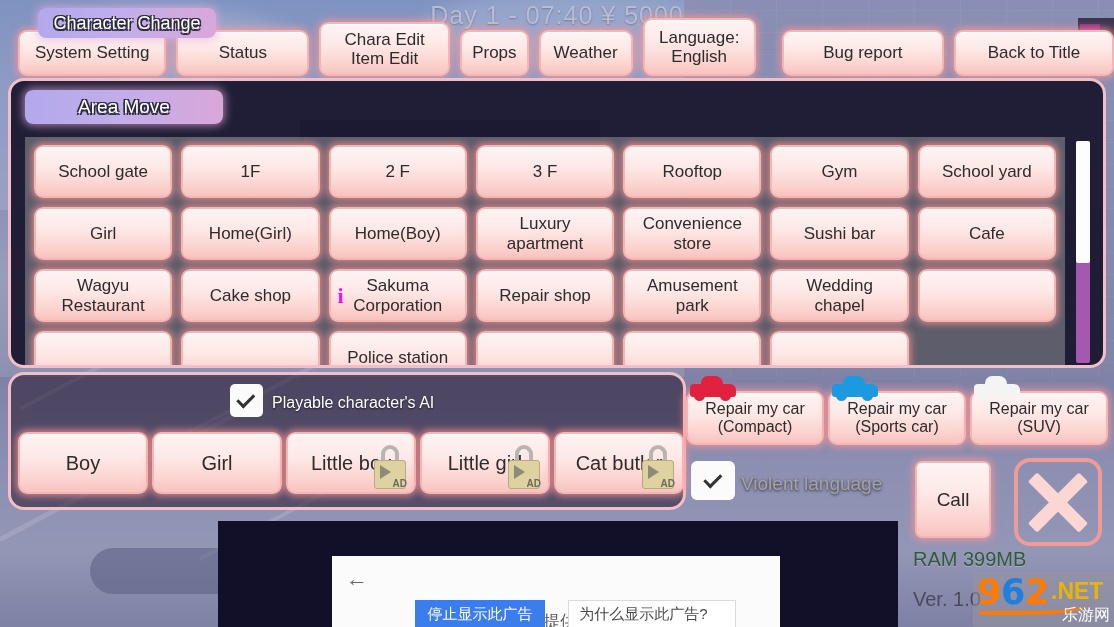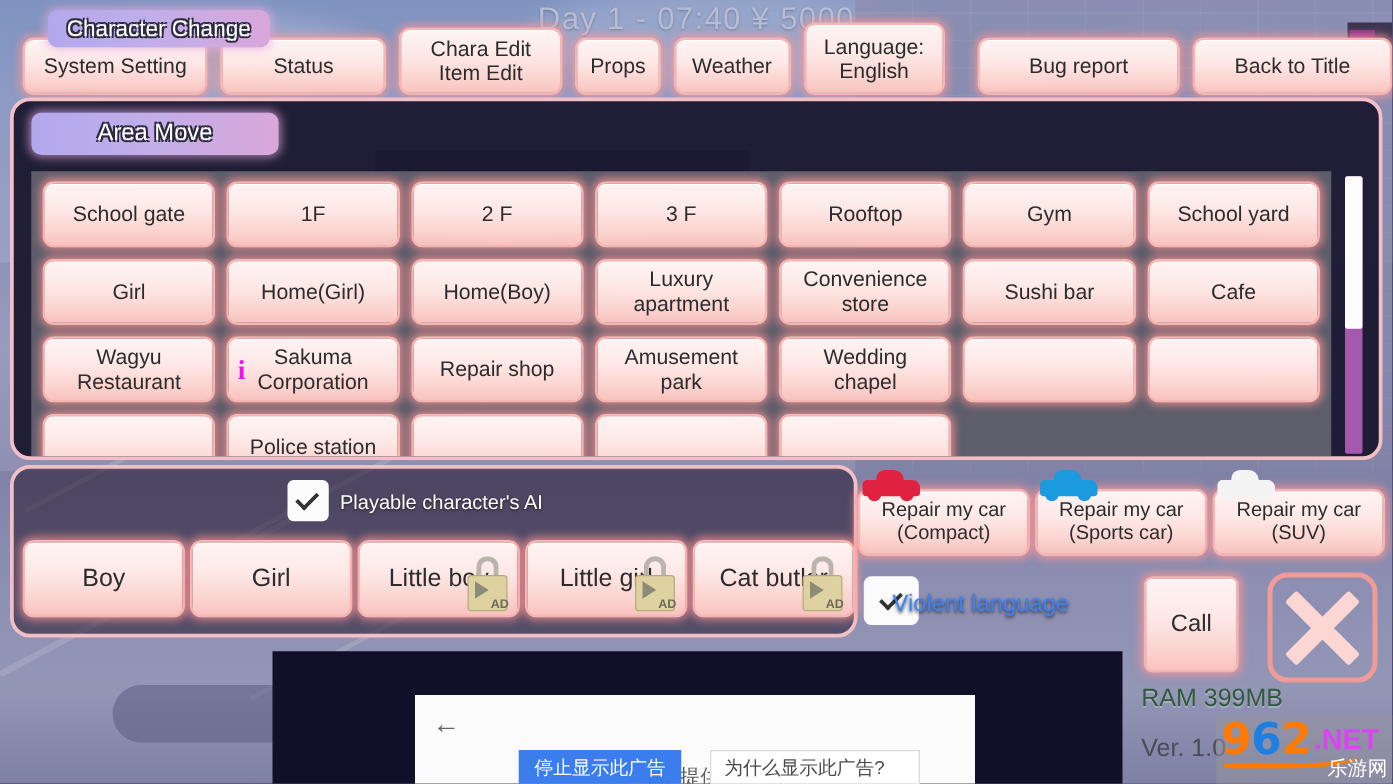--- a/index.html
+++ b/index.html
@@ -198,21 +198,21 @@
   .caricon .roof{ position:absolute; left:11px; bottom:14px; width:22px; height:11px; border-radius:7px 8px 0 0;}
   .caricon .w1,.caricon .w2{ position:absolute; bottom:0; width:11px; height:11px; border-radius:50%; }
   .caricon .w1{ left:4px; } .caricon .w2{ left:30px; }
 
   #vlCheck{
     position:absolute; left:691px; top:461px; width:44px; height:39px;
     background:#fbfbfb; border-radius:6px; z-index:5;
     display:flex; align-items:center; justify-content:center;
   }
   #vlLabel{
-    position:absolute; left:714px; top:473px; color:#3b82f6; font-size:19px; z-index:5;
+    position:absolute; left:741px; top:473px; color:#a3a3a3; font-size:19px; z-index:5;
     text-shadow:0 1px 3px rgba(0,0,0,.75);
   }
   #callBtn{
     position:absolute; left:915px; top:461px; width:76px; height:77px; font-size:19px; z-index:5;
     border-radius:7px;
   }
   #closeBtn{
     position:absolute; left:1014px; top:458px; width:88px; height:88px;
     border:4px solid #f09b97; border-radius:16px; z-index:5;
     background:transparent; cursor:pointer;
@@ -261,21 +261,21 @@
   #ver{
     position:absolute; left:913px; top:588px; font-size:20px; color:#4a4a58; z-index:6;
   }
   #wm{
     position:absolute; left:973px; top:572px; width:141px; height:55px;
     background:rgba(150,150,160,.55); z-index:8; overflow:hidden;
   }
   #wm .n1{ position:absolute; left:4px; top:0px; font-size:35px; font-weight:bold; color:#ff7a00; font-family:"DejaVu Sans",sans-serif;}
   #wm .n2{ position:absolute; left:28px; top:0px; font-size:35px; font-weight:bold; color:#1f7fe0; font-family:"DejaVu Sans",sans-serif;}
   #wm .n3{ position:absolute; left:52px; top:0px; font-size:35px; font-weight:bold; color:#ff7a00; font-family:"DejaVu Sans",sans-serif;}
-  #wm .net{ position:absolute; left:78px; top:6px; font-size:23px; font-weight:bold; color:#d946ef;}
+  #wm .net{ position:absolute; left:78px; top:6px; font-size:23px; font-weight:bold; color:#eab308;}
   #wm .cn{ position:absolute; right:4px; bottom:1px; font-size:16px; color:#ffffff;}
   #wm .swoosh{
     position:absolute; left:6px; bottom:12px; width:108px; height:16px;
     border-bottom:4px solid #ff7a00; border-radius:0 0 60% 10%;
   }
 </style>
 </head>
 <body>
 
 <div id="scene">
@@ -328,20 +328,21 @@
         <div class="pbtn">Home(Girl)</div>
         <div class="pbtn">Home(Boy)</div>
         <div class="pbtn">Luxury
 apartment</div>
         <div class="pbtn">Convenience
 store</div>
         <div class="pbtn">Sushi bar</div>
         <div class="pbtn">Cafe</div>
         <div class="pbtn">Wagyu
 Restaurant</div>
+        <div class="pbtn">Cake shop</div>
         <div class="pbtn">Sakuma
 Corporation<span class="infodot">i</span></div>
         <div class="pbtn">Repair shop</div>
         <div class="pbtn">Amusement
 park</div>
         <div class="pbtn">Wedding
 chapel</div>
         <div class="pbtn"></div>
         <div class="pbtn"></div>
         <div class="pbtn"></div>

